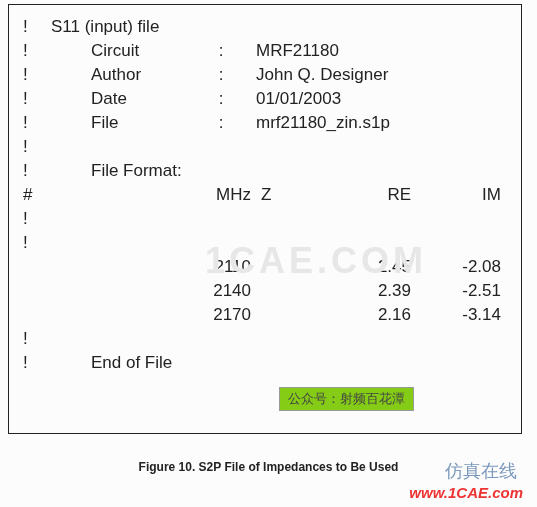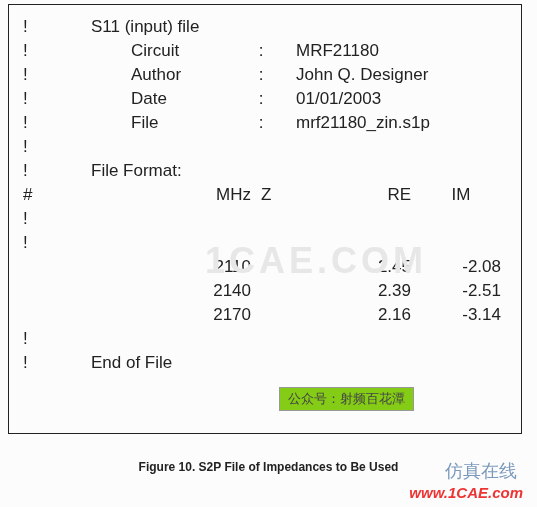--- a/index.html
+++ b/index.html
@@ -24,29 +24,29 @@
     box-sizing: border-box;
     padding: 10px 0 0 0;
   }
   .row {
     display: flex;
     align-items: baseline;
     line-height: 24px;
     white-space: pre;
   }
   .col-bang  { width: 28px; padding-left: 14px; }
-  .col-label { width: 120px; margin-left: 40px; }
+  .col-label { width: 120px; }
   .col-colon { width: 20px; text-align: center; }
   .col-value { flex: 1; }
 
   .hdr-bang { width: 28px; padding-left: 14px; }
   .hdr-mhz  { width: 200px; text-align: right; padding-right: 10px; }
   .hdr-z    { width: 50px;  text-align: left; }
   .hdr-re   { width: 100px; text-align: right; padding-right: 10px;}
-  .hdr-im   { width: 80px;  text-align: center; }
+  .hdr-im   { width: 80px;  text-align: right; }
 
   .d-bang { width: 28px; padding-left: 14px; }
   .d-mhz  { width: 200px; text-align: right; padding-right: 10px;}
   .d-gap  { width: 50px; }
   .d-re   { width: 100px; text-align: right; padding-right: 10px;}
   .d-im   { width: 80px;  text-align: right; }
 
   .watermark1 {
     position: absolute;
     left: 160px;

